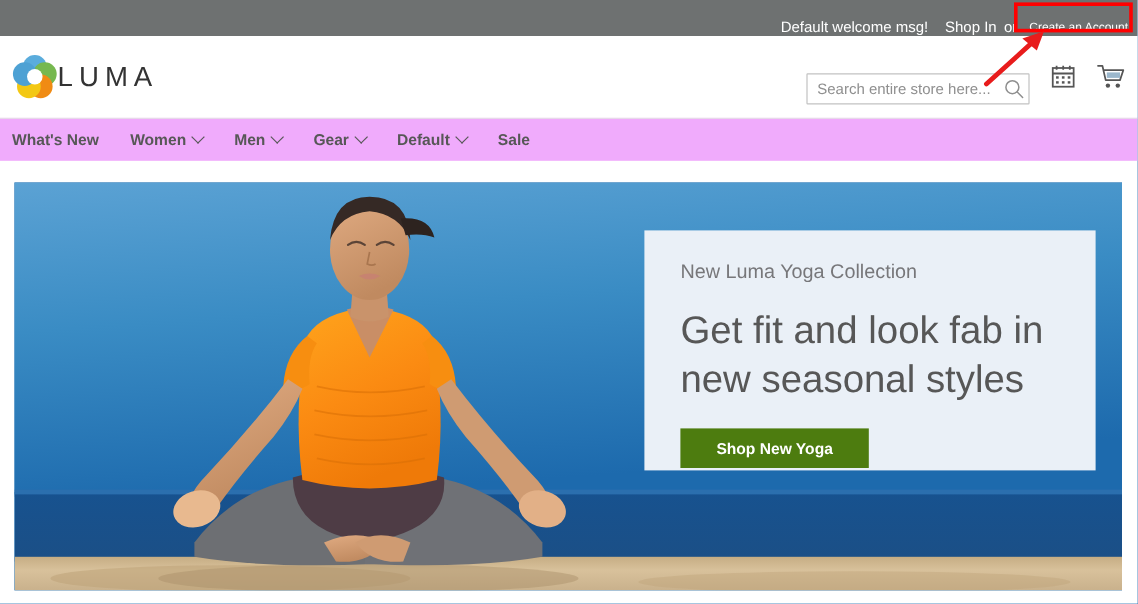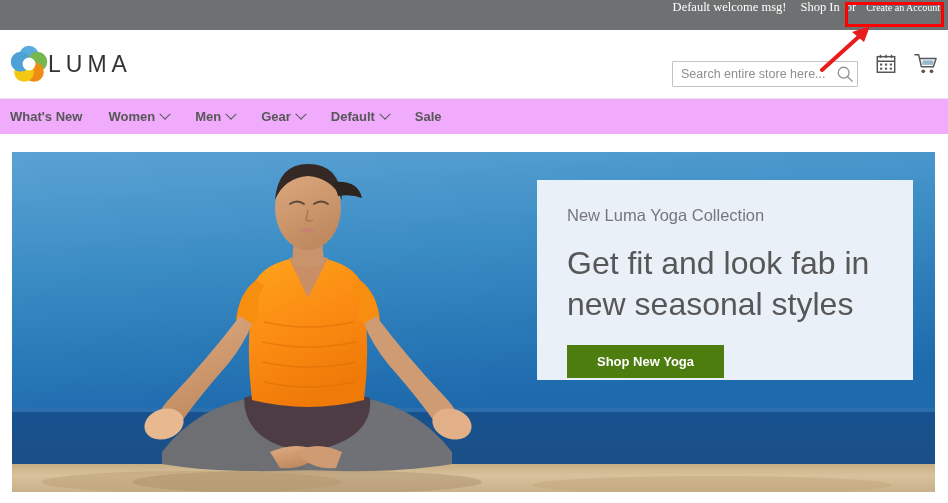--- a/index.html
+++ b/index.html
@@ -8,24 +8,23 @@
     font-family:"Liberation Sans", sans-serif;
     background:#ffffff;
     position:relative;
   }
 
   
   .top-panel {
     height:30px;
     background:#6e7171;
     display:flex;
-    align-items:flex-start;
+    align-items:flex-end;
     justify-content:flex-end;
     padding-right:4px;
-    font-family:Liberation Serif, serif;
   }
   .top-panel-inner { display:flex; align-items:center; gap:0; }
   .welcome-msg {
     color:#ffffff;
     font-size:12.5px;
     margin-right:14px;
     white-space:nowrap;
   }
   .signin-link {
     color:#ffffff;
@@ -157,21 +156,21 @@
     position:absolute;
     left:12px; top:152px;
     width:923px; height:340px;
     overflow:hidden;
     background:#1f6fb2;
   }
   .hero-svg { position:absolute; left:0; top:0; width:923px; height:340px; }
 
   .hero-panel {
     position:absolute;
-    left:525px; top:28px;
+    left:525px; top:40px;
     width:376px; height:200px;
     background:#eaf0f7;
     padding:26px 30px 0 30px;
     z-index:5;
   }
   .hero-eyebrow {
     font-size:16.5px;
     color:#77777a;
     font-weight:400;
     margin-bottom:18px;

